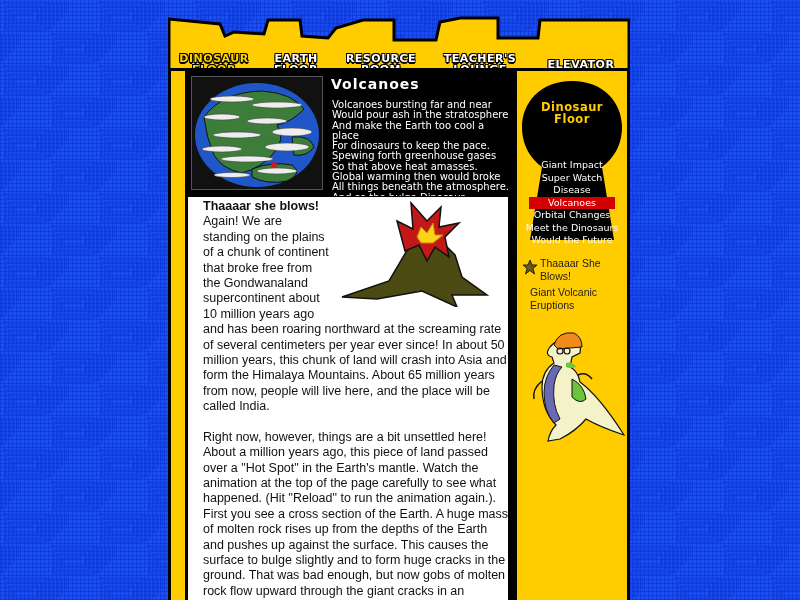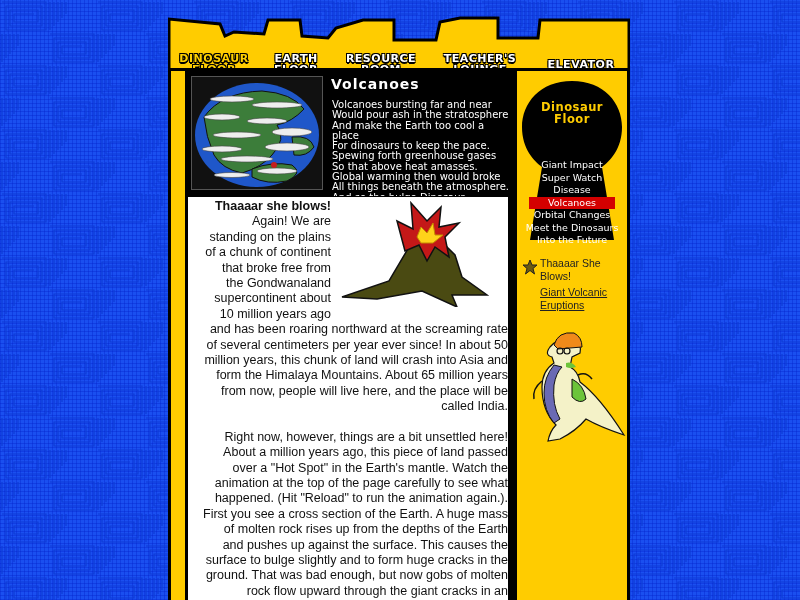--- a/index.html
+++ b/index.html
@@ -54,21 +54,21 @@
     position:absolute; left:147px; top:29px; color:#fff;
     font-family:"DejaVu Sans", sans-serif; font-size:10px; line-height:10.3px;
   }
   .content {
     position:absolute; left:2px; top:125px; width:322px; height:440px;
     background:#fff; border:1px solid #000; box-sizing:border-box;
     padding:2px 0 0 15px; overflow:hidden;
     font-size:12.5px; line-height:15.4px; color:#111;
   }
   .volcano { float:right; width:165px; height:108px; margin:0 6px 0 6px; }
-  .content p { margin:0 0 15px 0;text-align:right; }
+  .content p { margin:0 0 15px 0; }
   .sidebar {
     position:absolute; left:343px; top:0; width:113px; height:100%;
     background:#ffcc00; border-left:3px solid #000; box-sizing:border-box;
   }
   .keyhole { position:absolute; left:3px; top:8px; width:104px; height:163px; }
   .keyhole-title {
     position:absolute; left:0; top:30px; width:110px; text-align:center;
     font-family:"DejaVu Sans", sans-serif; font-weight:bold; font-size:11.5px; line-height:12px;
     color:#ffcc00; letter-spacing:0.5px;
   }
@@ -78,21 +78,21 @@
   .sub-menu li {
     font-family:"DejaVu Sans", sans-serif; font-size:9.5px; line-height:12.5px; color:#fff; cursor:pointer;
   }
   .sub-menu li.active { background:#d40000; margin:0 12px 0 12px; }
   .topic {
     position:absolute; left:5px; top:186px; width:105px;
     font-size:10.5px; line-height:13px; color:#222;
   }
   .topic .star { position:absolute; left:0; top:2px; width:16px; height:16px; }
   .topic .t1 { position:absolute; left:18px; top:0; width:90px; }
-  .topic .t2 { position:absolute; left:18px; top:29px; width:90px; text-decoration:underline; color:#222; cursor:pointer; }
+  .topic .t2 { position:absolute; left:8px; top:29px; width:90px; color:#222; cursor:pointer; }
   .dino { position:absolute; left:3px; top:256px; width:106px; height:120px; }
 </style>
 </head>
 <body>
 
 <svg class="bgpattern" width="800" height="600">
   <defs>
     <pattern id="mz" width="96" height="64" patternUnits="userSpaceOnUse">
       <g fill="none" stroke="#0d3ad6" stroke-width="1.2">
         <path d="M2 2h44v28h-40v-24h36v20h-32v-16h28v12h-24v-8h20"></path>
@@ -196,21 +196,21 @@
         <div>Dinosaur</div>
         <div>Floor</div>
       </div>
       <ul class="sub-menu">
         <li>Giant Impact</li>
         <li>Super Watch</li>
         <li>Disease</li>
         <li class="active">Volcanoes</li>
         <li>Orbital Changes</li>
         <li>Meet the Dinosaurs</li>
-        <li>Into the Future</li>
+        <li>Would the Future</li>
       </ul>
 
       <div class="topic">
         <svg class="star" viewBox="0 0 16 16">
           <path d="M8 1 L10 6 L15 6 L11 9.5 L12.5 15 L8 11.5 L3.5 15 L5 9.5 L1 6 L6 6 Z" fill="#6b5a10" stroke="#222" stroke-width="1"></path>
         </svg>
         <div class="t1">Thaaaar She Blows!</div>
         <a class="t2">Giant Volcanic Eruptions</a>
       </div>
 

